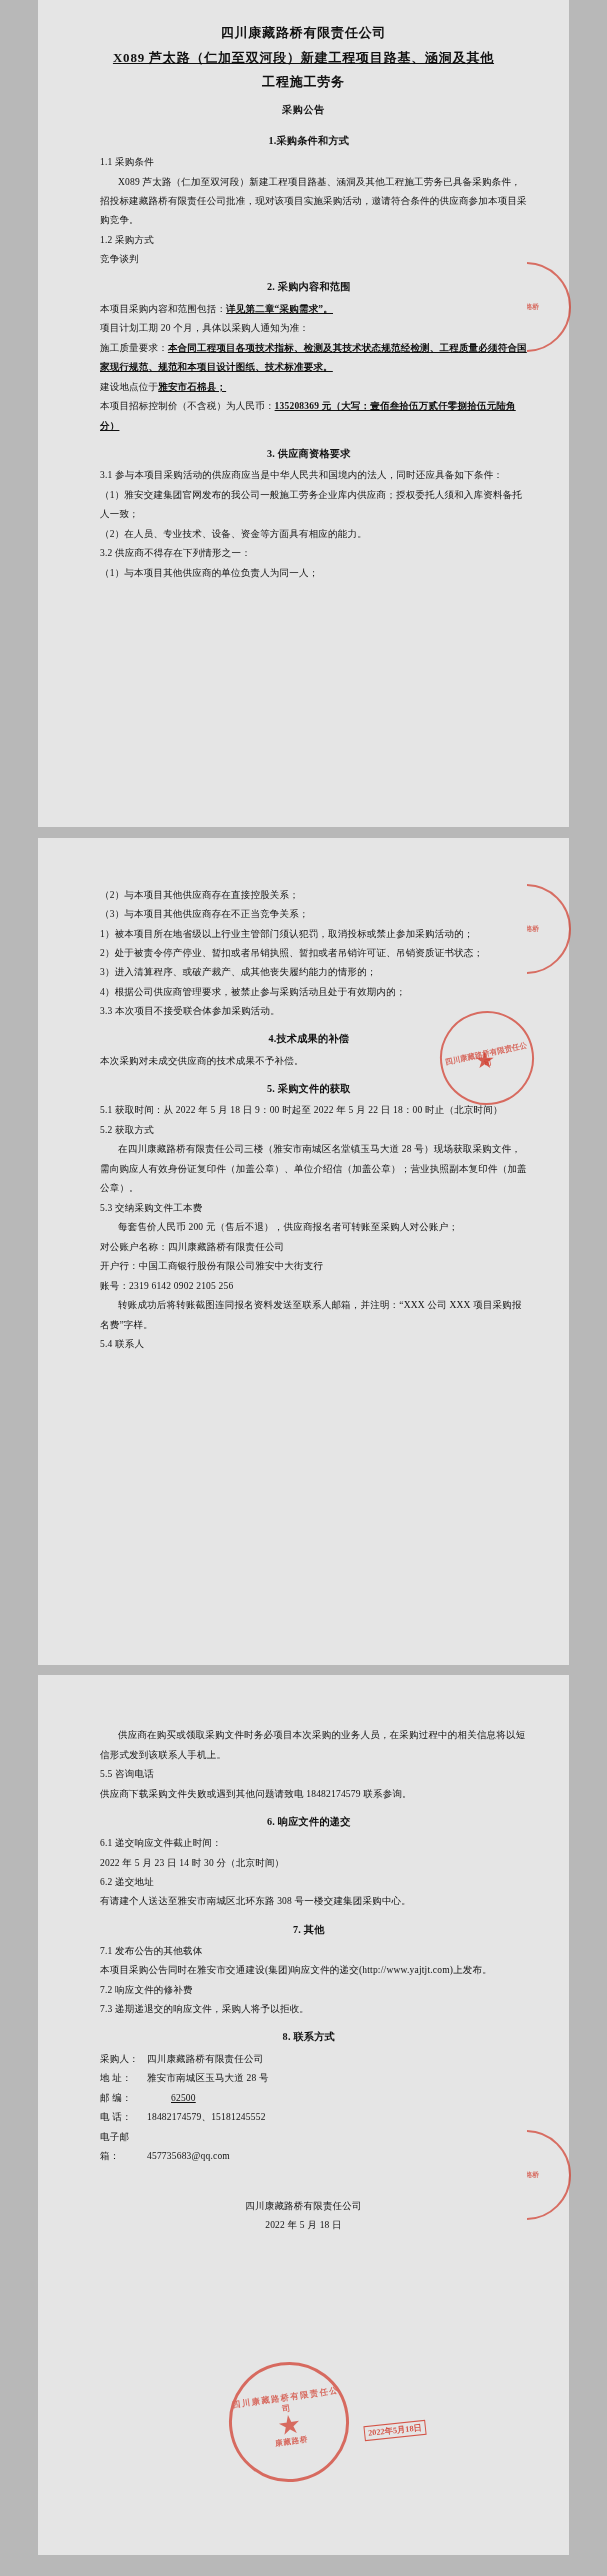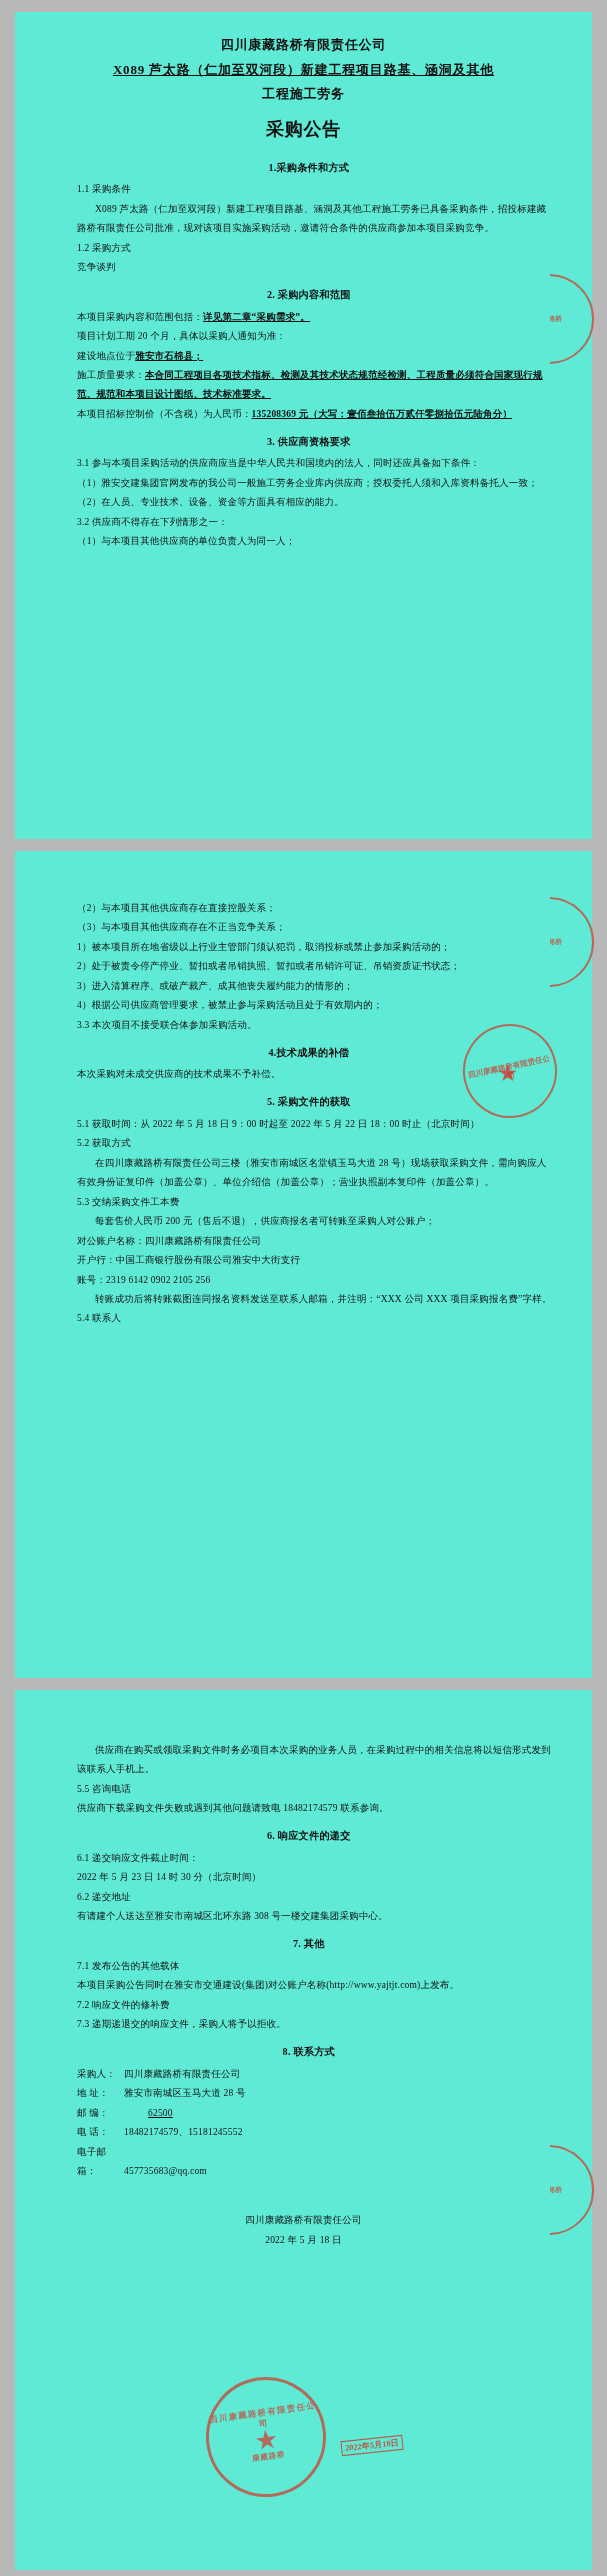--- a/index.html
+++ b/index.html
@@ -3,40 +3,40 @@
 <meta charset="utf-8">
 <style>
   html,body{margin:0;padding:0;background:#b8b8b8;}
   body{font-family:"Liberation Serif", serif;}
   .page{
     width:607px;
     position:relative;
     background:#b8b8b8;
   }
   .sheet{
-    background:#5eead4;
+    background:#e5e5e5;
     position:relative;
-    margin:12px auto;
-    width:577px;
+    margin:0 auto;
+    width:531px;
     padding:21px 39px 21px 39px;
     box-sizing:border-box;
     color:#111;
   }
   .sheet.p1{height:827px;}
   .sheet.p2{height:827px;margin-top:10.6px;}
   .sheet.p3{height:880px;margin-top:10.6px;}
   .hdr{
     text-align:center;
     font-weight:bold;
     font-size:13px;
     line-height:1.9;
     letter-spacing:0.8px;
   }
   .hdr .l2{ text-decoration:underline; }
-  .hdr .l4{ font-size:18px; margin-top:4.6px;}
+  .hdr .l4{ font-size:10px; margin-top:4.6px;}
   .body{
     margin-top:12px;
     font-size:9.5px;
     line-height:2.05;
     letter-spacing:0.2px;
   }
   .sec{
     font-weight:bold;
     font-size:10.2px;
     margin:7.6px 0 1.5px 10.6px;
@@ -143,24 +143,24 @@
       <div class="sub">竞争谈判</div>
 
       <div class="sec">
         <span>2.</span> <span>采购内容和范围</span>
       </div>
       <div class="p">
         <span>本项目采购内容和范围包括：</span><span class="ub">详见第二章“采购需求”。</span>
       </div>
       <div class="p">项目计划工期 20 个月，具体以采购人通知为准：</div>
       <div class="p">
+        <span>施工质量要求：</span><span class="ub">本合同工程项目各项技术指标、检测及其技术状态规范经检测、工程质量必须符合国家现行规范、规范和本项目设计图纸、技术标准要求。</span>
+      </div>
+      <div class="p">
         <span>建设地点位于</span><span class="ub">雅安市石棉县；</span>
-      </div>
-      <div class="p">
-        <span>施工质量要求：</span><span class="ub">本合同工程项目各项技术指标、检测及其技术状态规范经检测、工程质量必须符合国家现行规范、规范和本项目设计图纸、技术标准要求。</span>
       </div>
       <div class="p">
         <span>本项目招标控制价（不含税）为人民币：</span><span class="ub">135208369 元（大写：壹佰叁拾伍万贰仟零捌拾伍元陆角分）</span>
       </div>
 
       <div class="sec">
         <span>3.</span> <span>供应商资格要求</span>
       </div>
       <div class="p">3.1 参与本项目采购活动的供应商应当是中华人民共和国境内的法人，同时还应具备如下条件：</div>
       <div class="p">（1）雅安交建集团官网发布的我公司一般施工劳务企业库内供应商；授权委托人须和入库资料备托人一致；</div>
@@ -225,21 +225,21 @@
       </div>
       <div class="p">6.1 递交响应文件截止时间：</div>
       <div class="p">2022 年 5 月 23 日 14 时 30 分（北京时间）</div>
       <div class="p">6.2 递交地址</div>
       <div class="p">有请建个人送达至雅安市南城区北环东路 308 号一楼交建集团采购中心。</div>
 
       <div class="sec">
         <span>7.</span> <span>其他</span>
       </div>
       <div class="p">7.1 发布公告的其他载体</div>
-      <div class="p">本项目采购公告同时在雅安市交通建设(集团)对公账户名称(http://www.yajtjt.com)上发布。</div>
+      <div class="p">本项目采购公告同时在雅安市交通建设(集团)响应文件的递交(http://www.yajtjt.com)上发布。</div>
       <div class="p">7.2 响应文件的修补费</div>
       <div class="p">7.3 递期递退交的响应文件，采购人将予以拒收。</div>
 
       <div class="sec">
         <span>8.</span> <span>联系方式</span>
       </div>
       <div class="kv">
         <span class="k">采购人：</span><span>四川康藏路桥有限责任公司</span>
       </div>
       <div class="kv">

